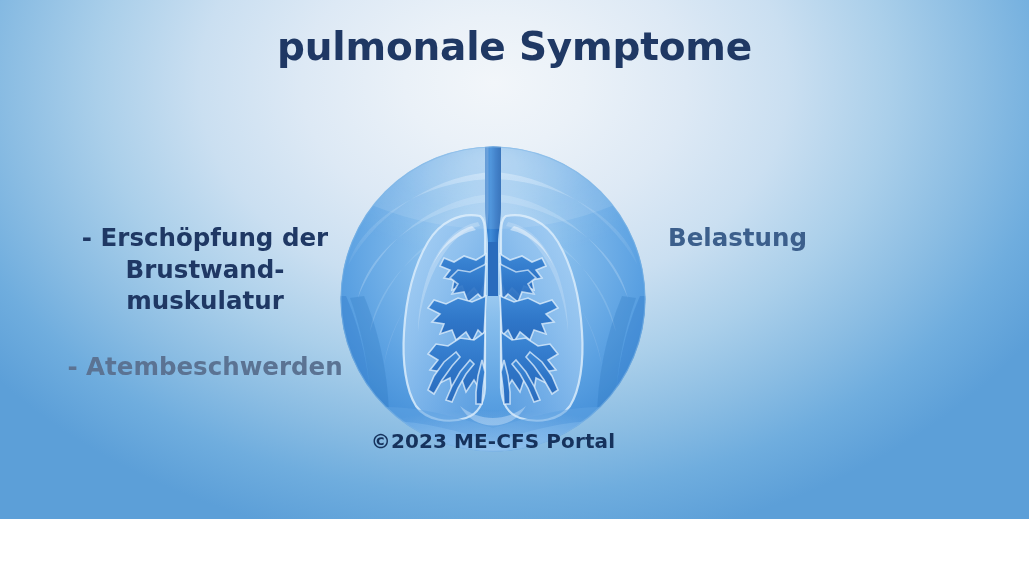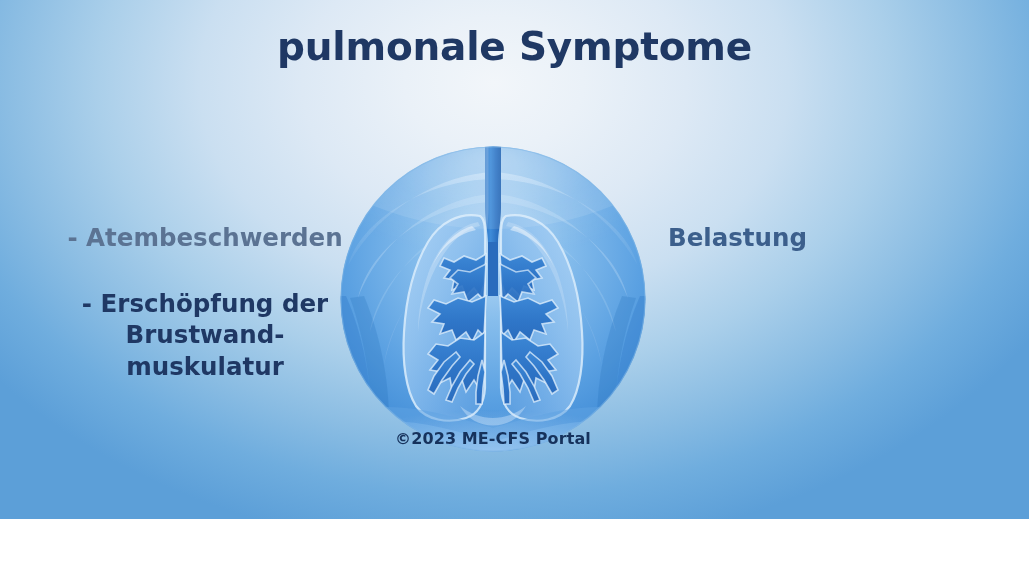--- a/index.html
+++ b/index.html
@@ -78,42 +78,42 @@
     height: 306px;
   }
   #lung-figure svg { display: block; width: 100%; height: 100%; }
 
   .copyright {
     position: absolute;
     left: 340px;
     top: 429px;
     width: 306px;
     text-align: center;
-    font-size: 16px;
+    font-size: 20px;
     font-weight: bold;
     color: #16325c;
     letter-spacing: 0.1px;
     pointer-events: none;
   }
 </style>
 </head>
 <body>
 
 <div id="slide">
 
   <div class="title">pulmonale Symptome</div>
 
   <div id="left-bullets" class="bullets">
     <div class="item">
-      <div class="line c-muted">- Atembeschwerden</div>
-    </div>
-    <div class="item">
       <div class="line c-dark">- Erschöpfung der</div>
       <div class="line c-dark">Brustwand-</div>
       <div class="line c-dark">muskulatur</div>
+    </div>
+    <div class="item">
+      <div class="line c-muted">- Atembeschwerden</div>
     </div>
   </div>
 
   <div id="right-bullets" class="bullets">
     <div class="item">
       <div class="line c-mid"> Belastung</div>
     </div>
   </div>
 
   <div id="lung-figure">

